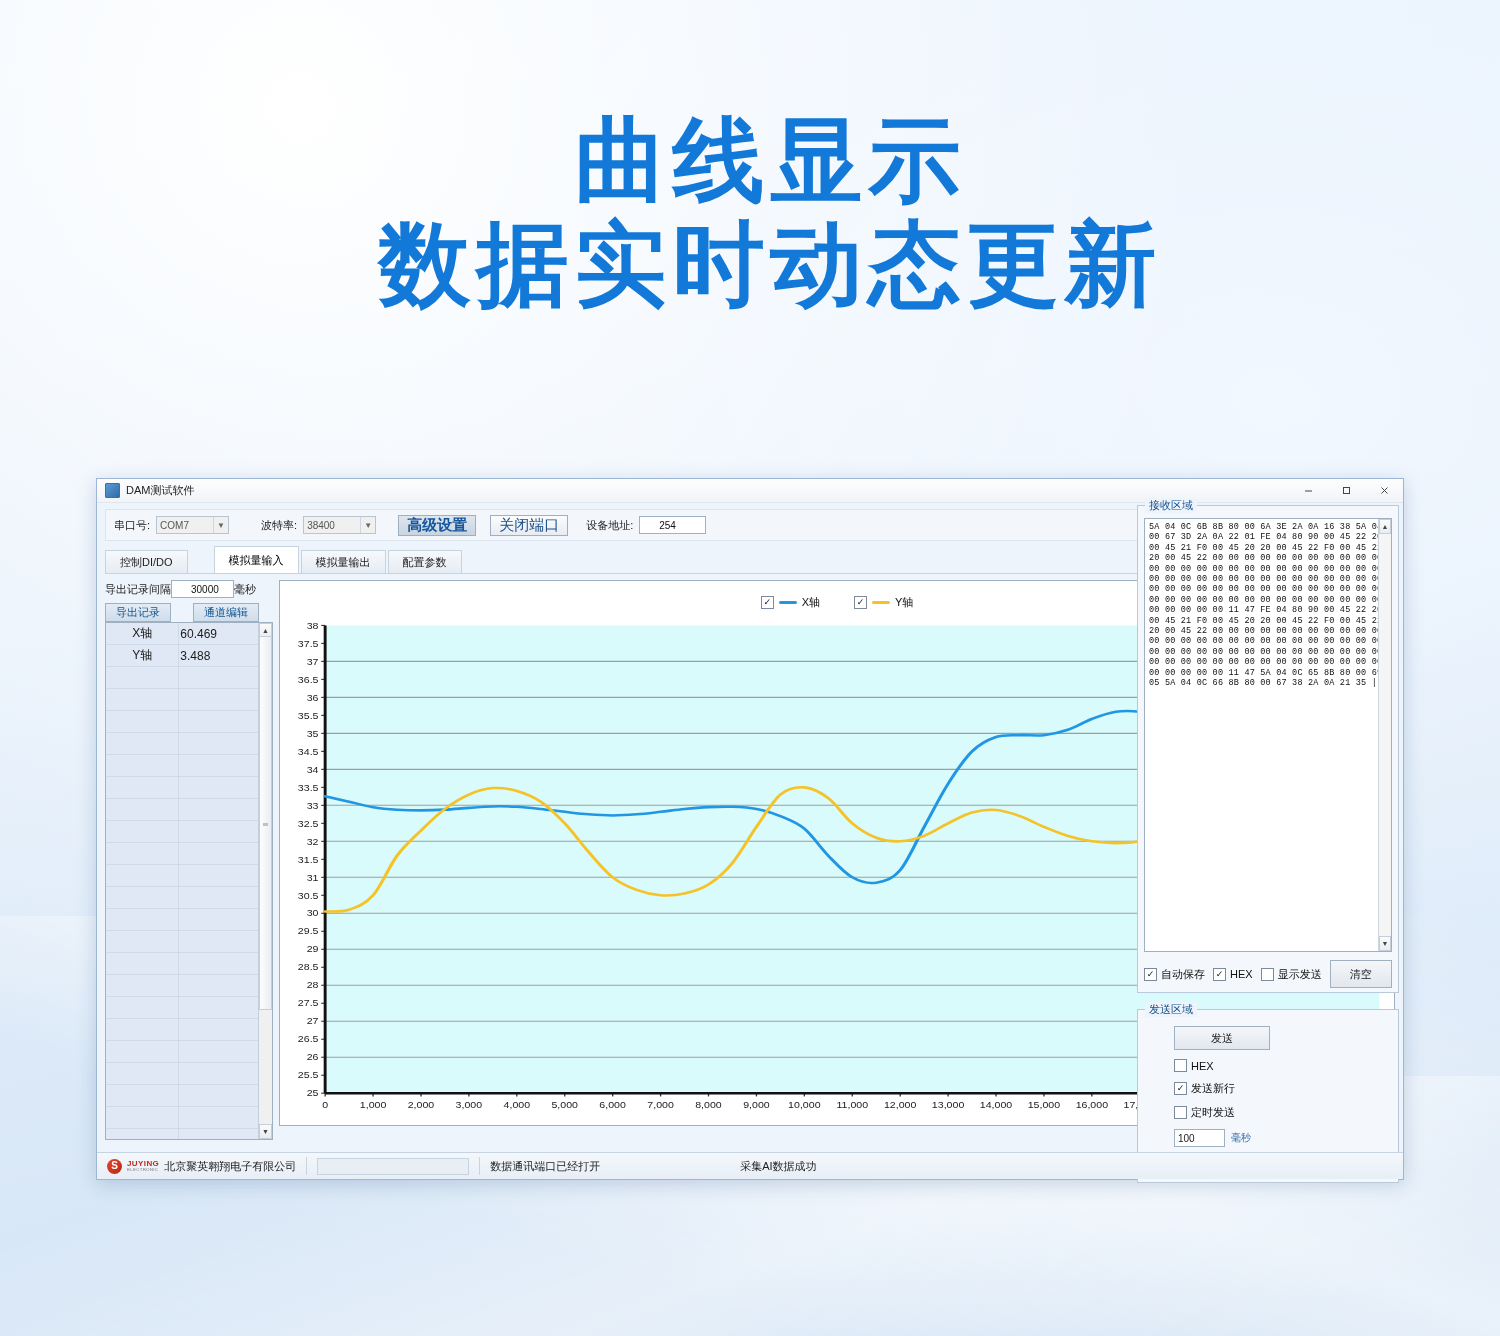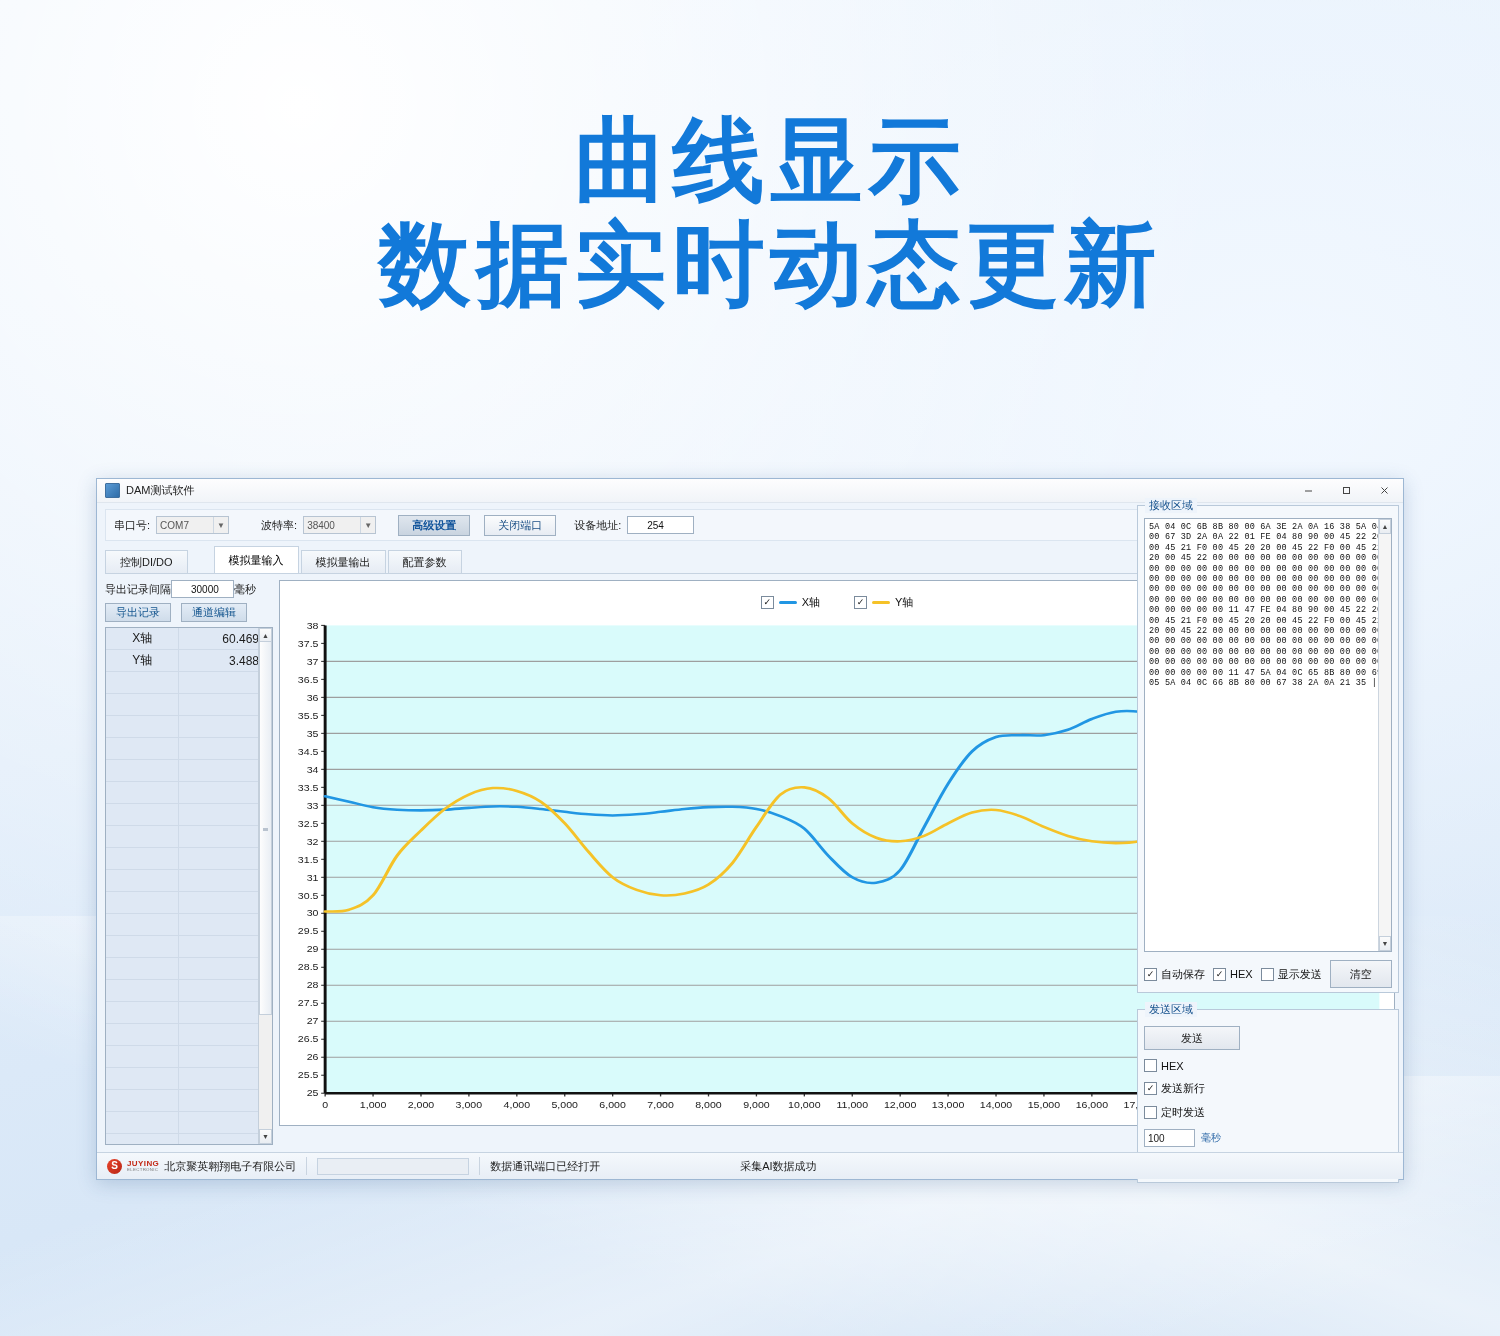--- a/index.html
+++ b/index.html
@@ -64,21 +64,21 @@
   .combo{
     width:68px;height:16px;background:#f0f0f0;border:1px solid #b7c4d2;
     display:flex;align-items:center;font-size:10px;color:#555;padding-left:3px;position:relative;
   }
   .combo .cv{flex:1;}
   .combo .carrow{
     width:14px;height:100%;display:flex;align-items:center;justify-content:center;
     color:#666;font-size:8px;border-left:1px solid #cdd7e2;
   }
   .btn{
-    height:19px;min-width:54px;padding:0 8px;font-size:11px;
+    height:19px;min-width:54px;padding:0 8px;font-size:15px;
     background:linear-gradient(#fbfcfd,#e7ecf3);border:1px solid #9fb0c2;
     display:flex;align-items:center;justify-content:center;color:#1b4f86;white-space:nowrap;
   }
   .btn.accent{background:linear-gradient(#dfe6ee,#c9d4e0);color:#14569c;font-weight:bold;}
   .txtbox{
     height:16px;width:46px;background:#fff;border:1px solid #9fb0c2;
     font-size:10px;display:flex;align-items:center;padding-left:19px;color:#111;
   }
 
   
@@ -88,36 +88,36 @@
     height:22px;padding:0 14px;display:flex;align-items:center;font-size:11px;
     background:linear-gradient(#f6f9fc,#e6ecf4);border:1px solid #c6d3e1;border-bottom:none;
     margin-right:2px;color:#1b1b1b;white-space:nowrap;
   }
   .tab.active{background:#ffffff;height:26px;color:#000;margin-left:24px;}
 
   
   .win-body{display:flex;margin:0 8px;height:552px;}
   .left-pane{width:168px;padding-top:6px;}
   .lp-row{display:flex;align-items:center;gap:0;margin-bottom:5px;}
-  .lp-row2{display:flex;align-items:center;gap:10px;margin-bottom:5px;}
+  .lp-row2{display:flex;align-items:center;gap:22px;}
   .sbtn{
     height:17px;padding:0 10px;font-size:11px;
     background:linear-gradient(#e3ecf6,#cfdcea);border:1px solid #9fb0c2;
     display:flex;align-items:center;justify-content:center;color:#15568f;white-space:nowrap;
   }
   .grid-box{
     border:1px solid #9fb0c2;background:#dfe8f4;height:516px;position:relative;overflow:hidden;
   }
   .grid-table{width:100%;border-collapse:collapse;}
   .grid-table td{
     height:19px;border-bottom:1px solid #cfdae8;border-right:1px solid #cfdae8;
     font-size:12px;color:#1b1b1b;
   }
   .gt-name{width:44%;text-align:center;}
-  .gt-val{text-align:right;padding-right:12px;}
+  .gt-val{text-align:left;padding-right:12px;}
   .vscroll{
     position:absolute;right:0;top:0;width:13px;height:100%;
     background:#f0f0f0;border-left:1px solid #c4cfdb;
   }
   .vs-arrow{height:13px;display:flex;align-items:center;justify-content:center;
             background:linear-gradient(#fbfbfb,#e9edf2);border:1px solid #c4cfdb;font-size:7px;color:#444;}
   .vs-thumb{position:absolute;left:0;right:0;top:13px;height:372px;
             background:linear-gradient(90deg,#fdfdfd,#e9eef4);border:1px solid #c4cfdb;}
   .vs-grip{position:absolute;left:3px;right:3px;top:50%;height:3px;background:#b9c3cf;}
 
@@ -158,21 +158,21 @@
   .recv-scroll{position:absolute;right:0;top:0;width:12px;height:100%;background:#f5f5f5;border-left:1px solid #ccd5df;}
   .opts-row{
     display:flex;align-items:center;gap:8px;margin:8px 6px 0 6px;
   }
   .opt{display:flex;align-items:center;gap:4px;font-size:11px;color:#111;white-space:nowrap;}
   .clear-btn{
     margin-left:auto;width:74px;height:26px;background:linear-gradient(#f4f6f9,#e2e7ee);
     border:1px solid #9fb0c2;display:flex;align-items:center;justify-content:center;font-size:11px;color:#1b1b1b;
   }
   .send-area{display:flex;margin:12px 6px 6px 6px;height:150px;}
-  .send-left{width:96px;display:flex;flex-direction:column;gap:9px;padding-top:4px;}
+  .send-left{width:96px;display:flex;flex-direction:column;gap:9px;padding-top:4px;margin-left:30px;}
   .send-btn{
     height:22px;background:linear-gradient(#f4f6f9,#e2e7ee);border:1px solid #9fb0c2;
     display:flex;align-items:center;justify-content:center;font-size:11px;color:#1b1b1b;
   }
   .send-input-row{display:flex;align-items:center;gap:6px;}
   .send-num{width:46px;height:16px;background:#fff;border:1px solid #9fb0c2;font-size:10px;
             display:flex;align-items:center;padding-left:3px;}
   .send-text{
     flex:1;margin-left:6px;background:#fff;border:1px solid #9fb0c2;
     font-family:"Liberation Mono","DejaVu Sans Mono",monospace;font-size:9px;color:#111;padding:3px 4px;

